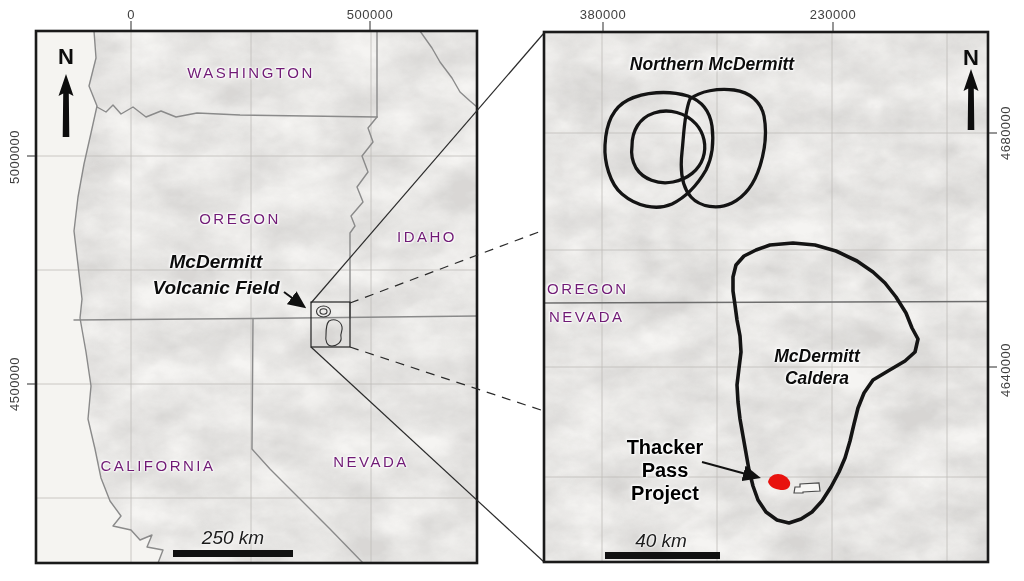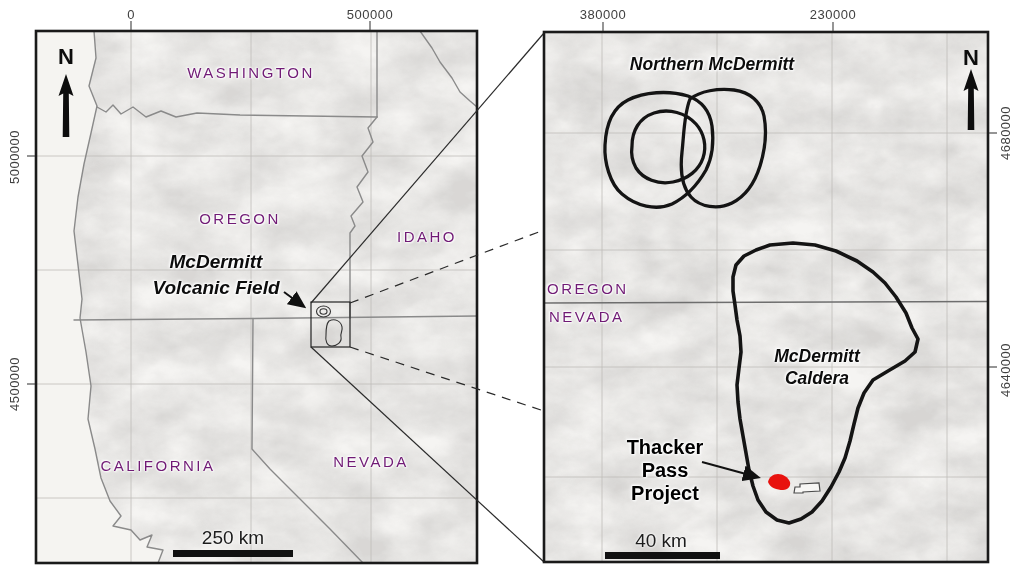--- a/index.html
+++ b/index.html
@@ -28,20 +28,21 @@
     text-shadow:0 0 2px #fff,0 0 4px #fff,1px 1px 2px #fff,-1px -1px 2px #fff;
   }
   .annot-italic span,.annot-bold span{display:block;}
   .mvf{font-size:19px;line-height:26px;}
   .ncald{font-size:17.5px;line-height:22px;}
   .mcald{font-size:17.5px;line-height:22px;}
   .thacker{font-size:20px;line-height:23px;margin-top:9px;}
   .scale-label{
     font-size:19px;color:#1c1c1c;
     text-shadow:0 0 2px #fff,0 0 3px #fff;
+    font-style:italic;
   }
   .n-label{font-size:22px;font-weight:700;color:#0d0d0d;}
 </style>
 </head>
 <body>
 
 <div id="stage">
 
 <svg id="map-svg" width="1024" height="581" viewBox="0 0 1024 581">
   <defs>

